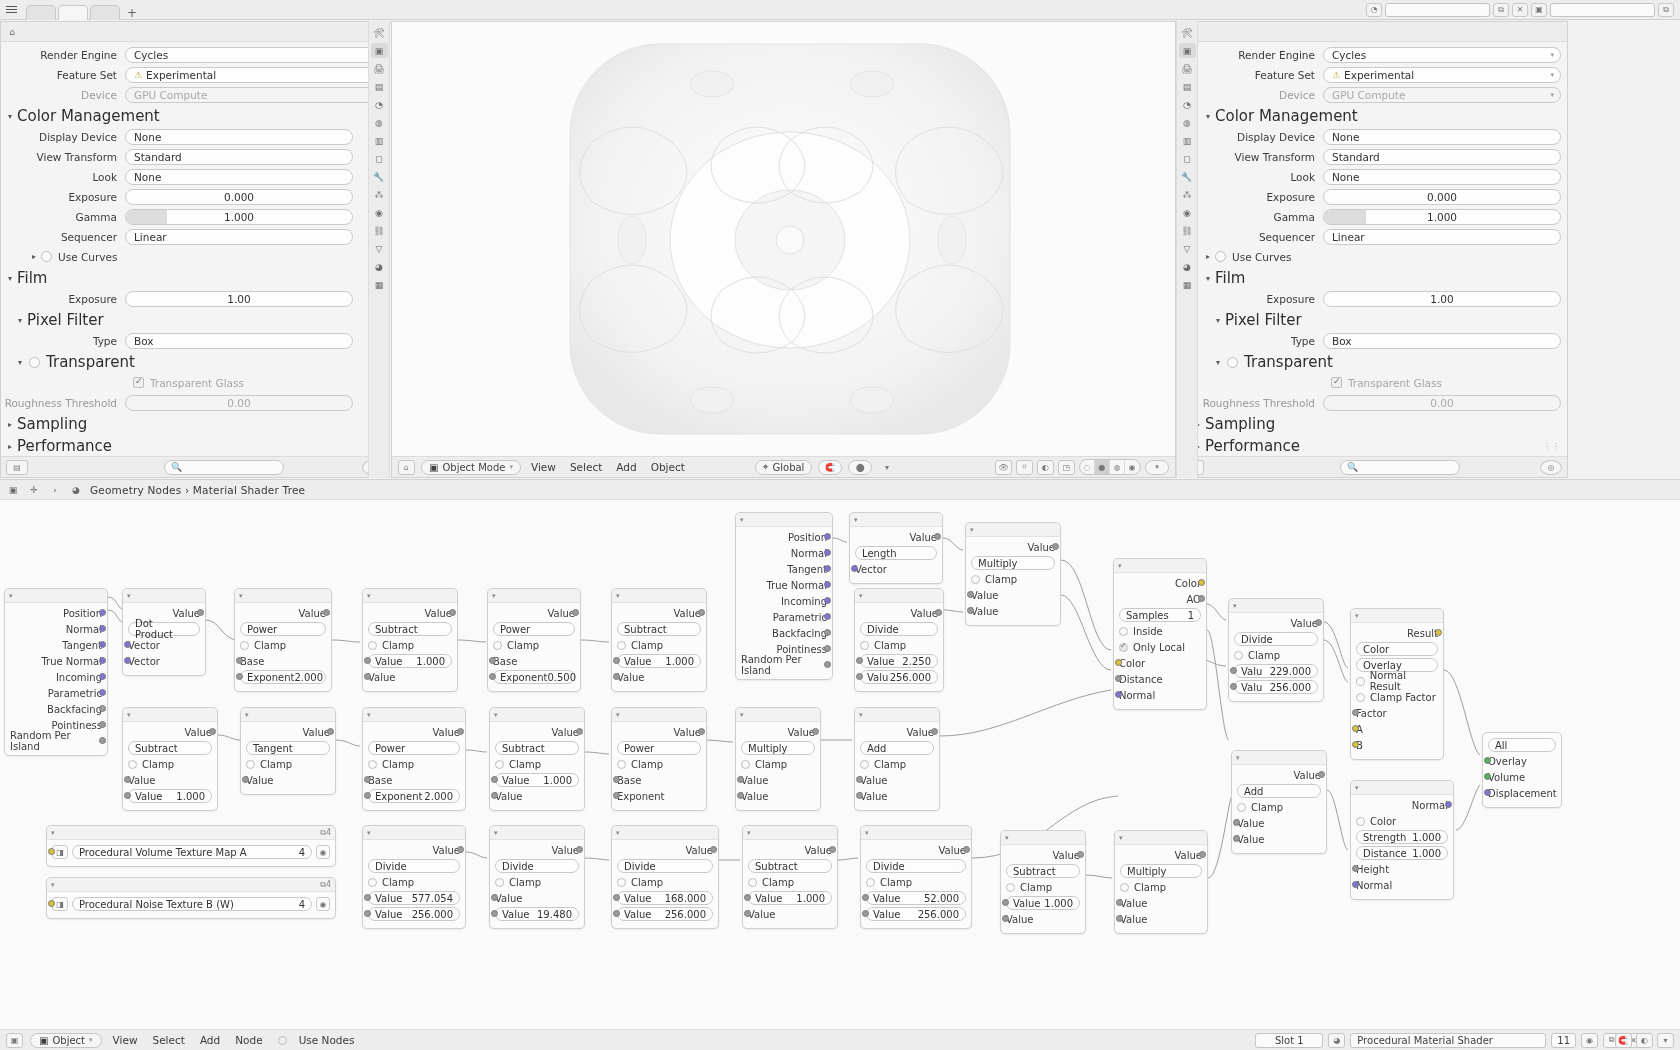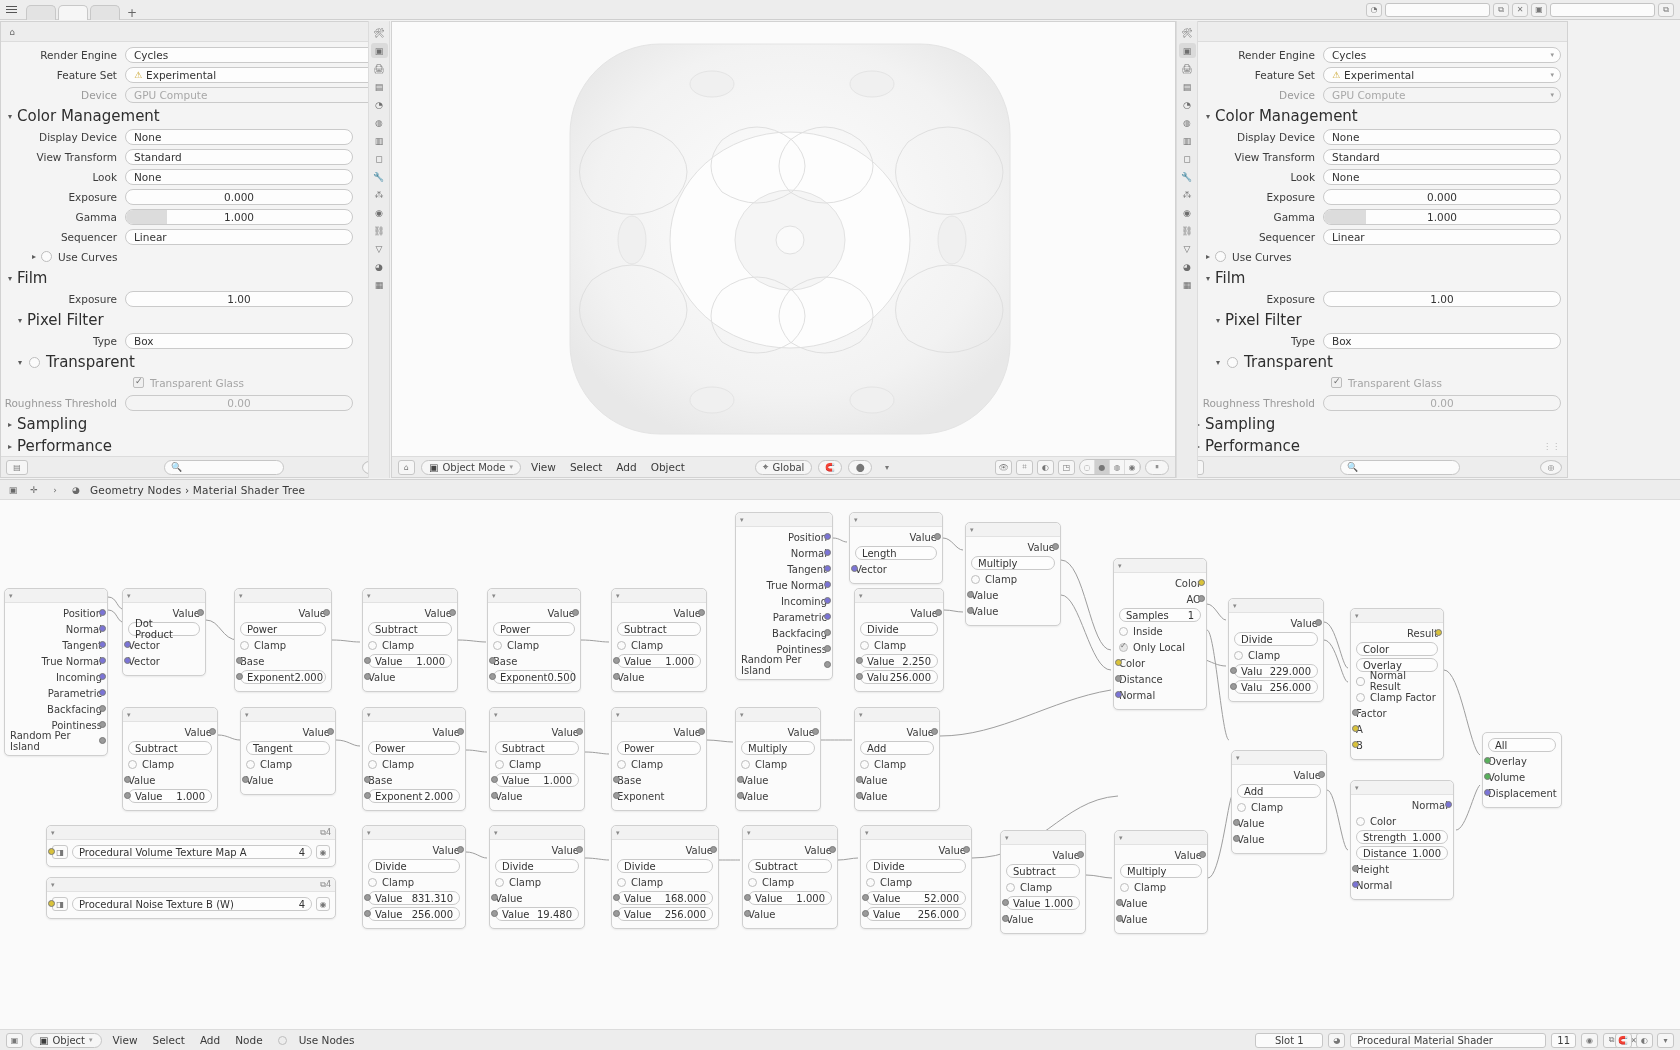--- a/index.html
+++ b/index.html
@@ -976,21 +976,21 @@
           <div class="nrow">
               <div class="nchk">
                 <span class="dot"></span>
                 <span>Clamp</span>
               </div>
             </div>
           <div class="nrow">
               <span class="sock in s-gray" style="top:3px"></span>
               <div class="nbtn split">
                 <span>Value</span>
-                <span>831.310</span>
+                <span>577.054</span>
               </div>
             </div>
           <div class="nrow">
               <span class="sock in s-gray" style="top:3px"></span>
               <div class="nbtn split">
                 <span>Value</span>
                 <span>256.000</span>
               </div>
             </div>
         </div>

